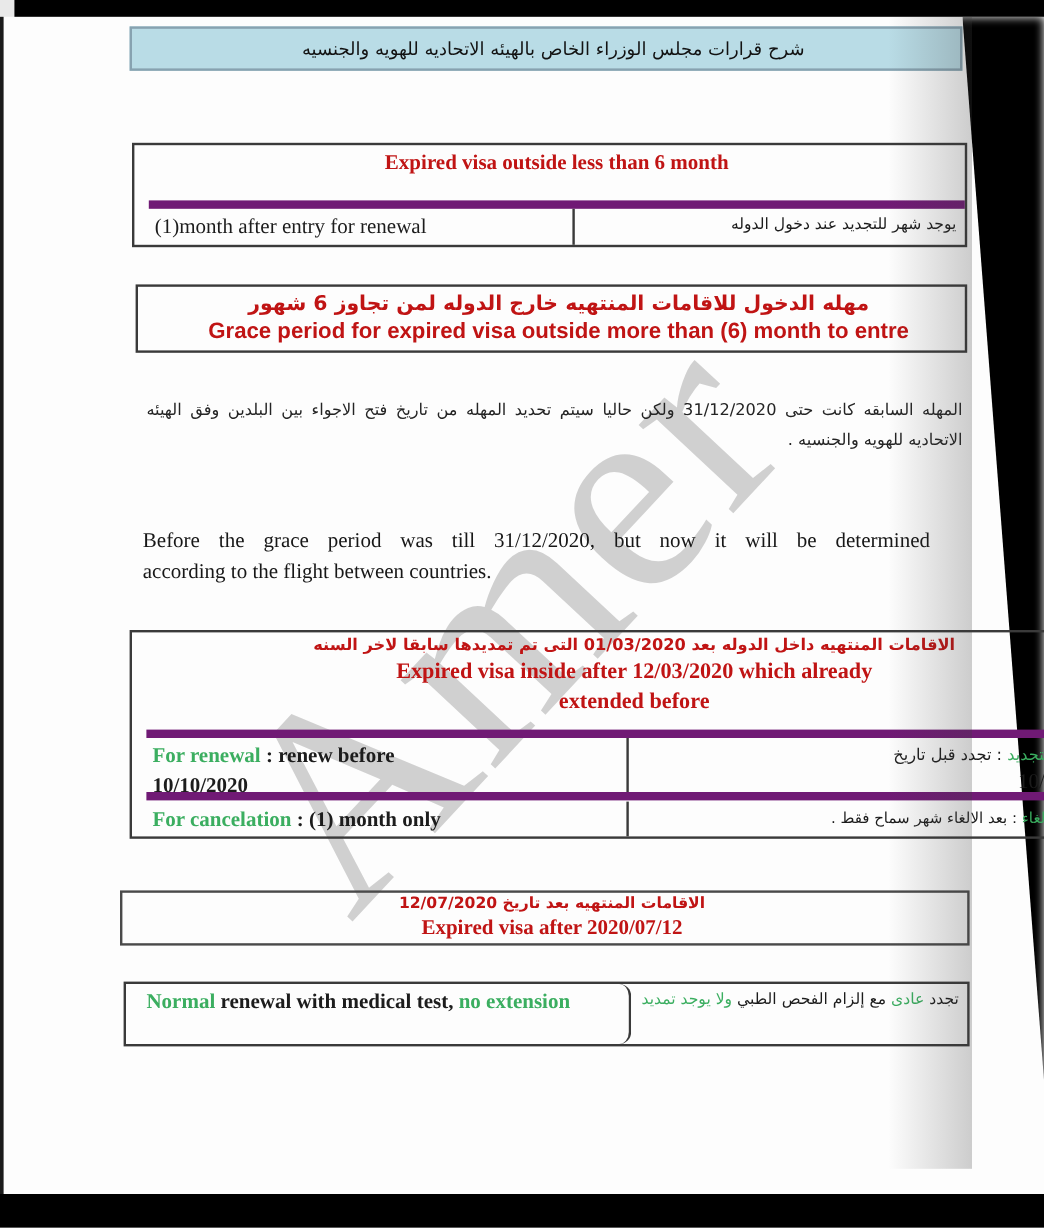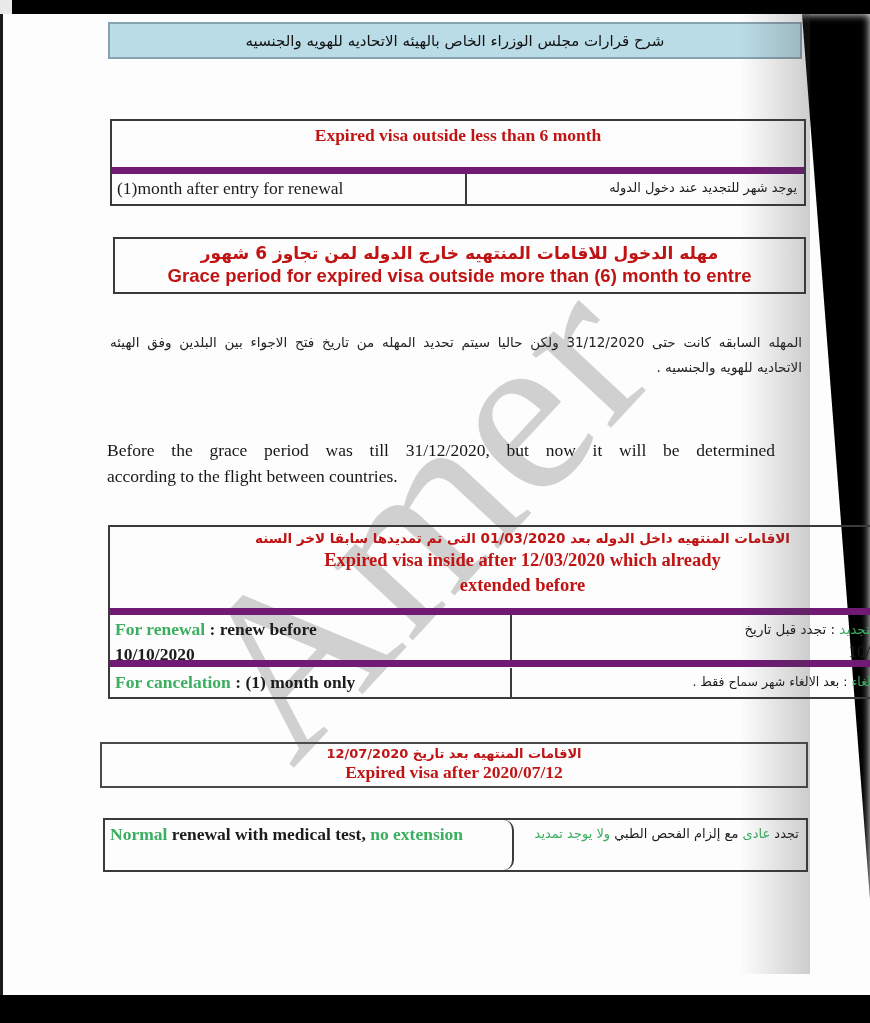--- a/index.html
+++ b/index.html
@@ -28,21 +28,21 @@
     position:absolute; left:70px; top:400px; width:700px; z-index:1;
     text-align:center; transform:rotate(-47deg);
     font-family:"Liberation Serif", serif; font-size:235px; line-height:1;
     color:#8f8f8f; opacity:0.40; letter-spacing:2px; pointer-events:none;
   }
   .content { position:relative; z-index:2; }
   
   .red   { color:#c01414; }
   .green { color:#3bae60; }
   .serif { font-family:"Liberation Serif", serif; }
-  .abs   { position:absolute; box-sizing:border-box; }
+  .abs   { position:absolute; box-sizing:border-box;padding-left:12px; }
   
   .title-bar {
     left:108px; top:22px; width:694px; height:37px;
     background:#b9dce6; border:2px solid #87a2b0;
     display:flex; align-items:center; justify-content:center;
     font-size:15px; color:#121212; direction:rtl;
   }
   
   .tbl { border:2px solid #3a3a3a; background:transparent; }
   .tbl-header { text-align:center; padding-top:3px; }

